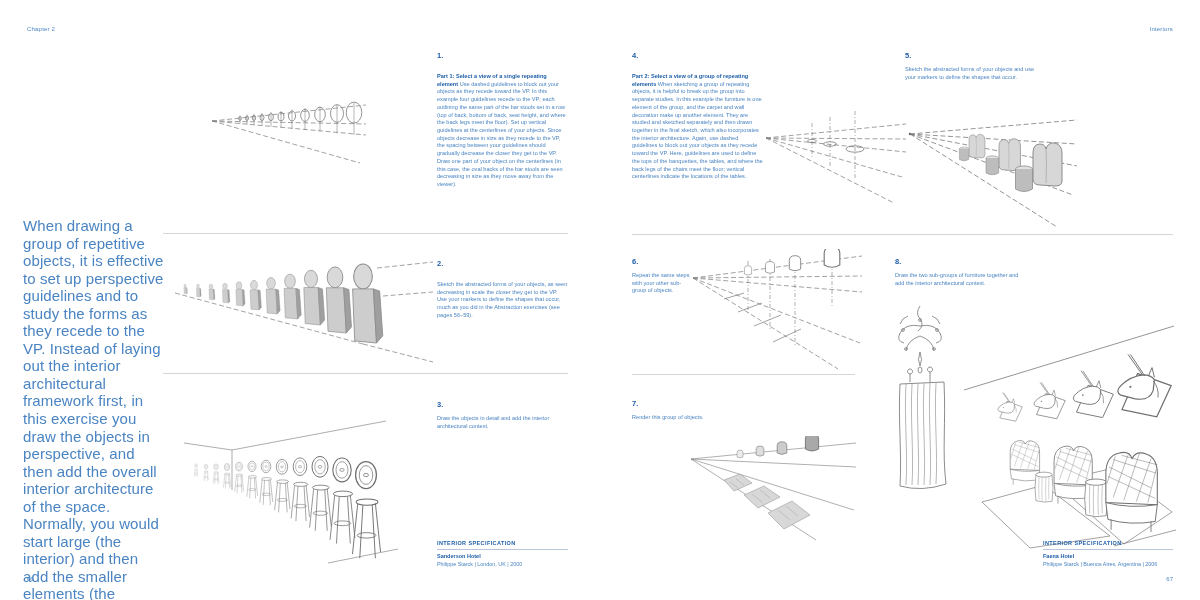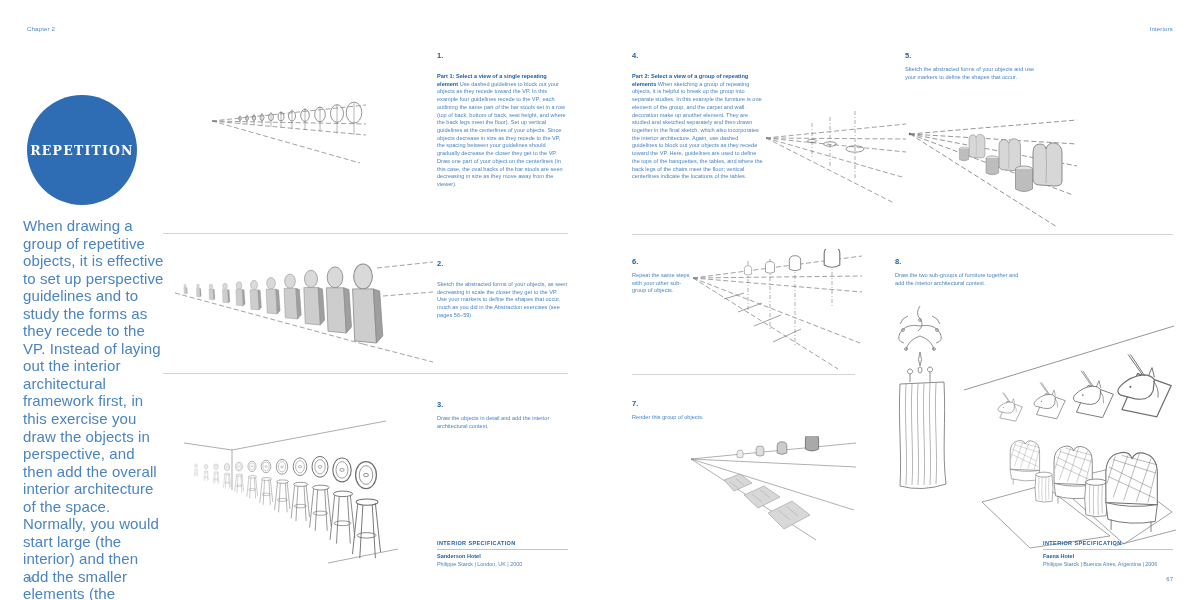--- a/index.html
+++ b/index.html
@@ -23,23 +23,20 @@
   .spec-detail{font-size:5.4px;color:#4a84c2;white-space:nowrap;}
 </style>
 </head>
 <body>
 
 <div class="spread">
 
   <div class="abs runhead" style="left:27px;top:26px">Chapter 2</div>
   <div class="abs runhead" style="right:27px;top:26px">Interiors</div>
 
-  <div class="abs circle" style="left:27px;top:95px">
-    <span>REPETITION</span>
-  </div>
 
   <div class="abs intro" style="left:23px;top:217px">When drawing a group of repetitive objects, it is effective to set up perspective guidelines and to study the forms as they recede to the VP. Instead of laying out the interior architectural framework first, in this exercise you draw the objects in perspective, and then add the overall interior architecture of the space. Normally, you would start large (the interior) and then add the smaller elements (the furniture), but complex decorative groupings can also be explored initially as a study, and then incorporated into your space—as in this exercise. Part 1 explores a single repeating element; Part 2 moves on to examine a group of repeating elements.</div>
 
   <svg class="abs" style="left:206px;top:84px" width="164" height="88" viewBox="0 0 164 88">
     <g stroke="#7a7a7a" fill="none">
       <g stroke-dasharray="5 2.6" stroke-width="0.7">
         <path d="M6,37 L160,21"></path>
           <path d="M6,37 L160,40"></path>
           <path d="M6,37 L160,51"></path>
           <path d="M6,37 L154,79"></path>

